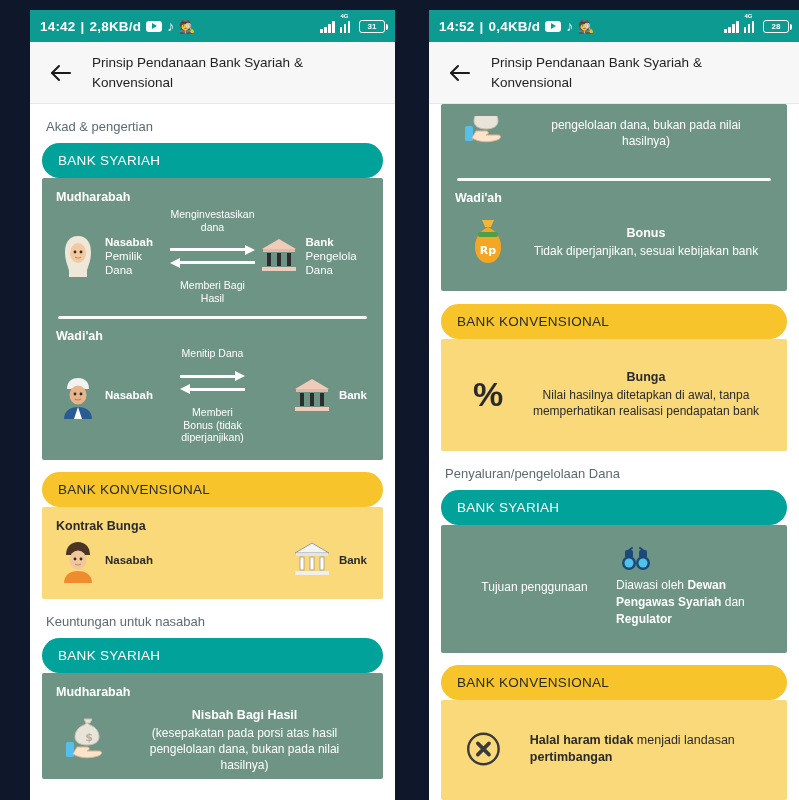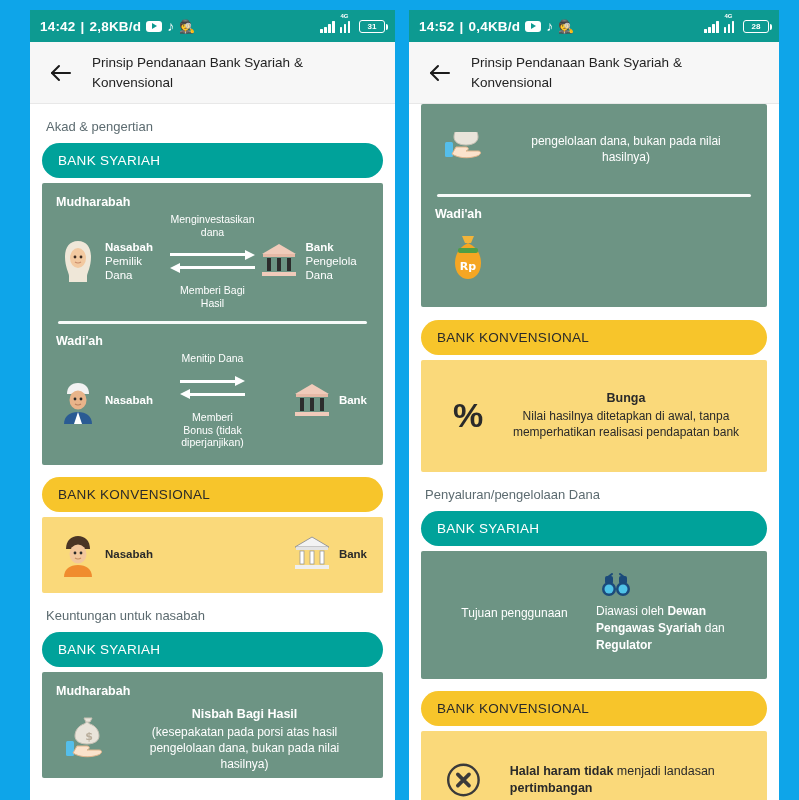--- a/index.html
+++ b/index.html
@@ -2,33 +2,33 @@
 <html><head>
 <meta charset="utf-8">
 <style>
   * { box-sizing: border-box; margin: 0; padding: 0; }
   html, body {
     width: 799px; height: 800px;
     background: #ffffff;
     font-family: "Liberation Sans", sans-serif;
     overflow: hidden;
   }
-  .stage { position: relative; width: 799px; height: 800px; background:#0ea5e9; }
+  .stage { position: relative; width: 799px; height: 800px; background:#0f172a; }
 
   
   .phone {
     position: absolute;
     top: 10px;
     width: 365px;
     height: 790px;
     background: #ffffff;
     overflow: hidden;
   }
   .phone.left  { left: 30px; }
-  .phone.right { left: 409px; width: 370px; }
+  .phone.right { left: 429px; width: 370px; }
 
   
   .statusbar {
     height: 32px;
     background: #0D9A91;
     display: flex;
     align-items: center;
     padding: 0 10px;
     color: #ffffff;
   }
@@ -79,21 +79,20 @@
   .pill {
     border-radius: 22px;
     padding: 10px 16px;
     font-size: 13.5px;
     letter-spacing:.3px;
   }
   .pill.syariah { background:#00A29A; color:#ffffff; }
   .pill.konven  { background:#F7C52B; color:#2A2A2A; }
 
   .card {
-    margin-top: 5px;
     padding: 12px 14px 14px;
     border-radius: 2px;
   }
   .card.green  { background:#6D9484; color:#ffffff; }
   .card.yellow { background:#FAD97A; color:#2A2A2A; }
 
   .akad-label { font-size:12.5px; font-weight:700; margin-bottom:2px; }
   .divider { height:3px; background:#ffffff; border-radius:2px; margin:10px 2px; opacity:.95; }
 
   
@@ -276,20 +275,21 @@
               <rect x="3" y="30" width="34" height="4" fill="#F0CBBA"></rect>
             </svg>
             <div class="flow-name">Bank</div>
           </div>
         </div>
       </div>
 
       <div class="pill konven" style="margin-top:12px">BANK KONVENSIONAL</div>
 
       <div class="card yellow">
+        <div class="akad-label">Kontrak Bunga</div>
         <div class="flow">
           <div class="flow-side">
             <svg class="person" viewBox="0 0 40 46">
               <path d="M8 18c0-8 5-13 12-13s12 5 12 13z" fill="#4A3525"></path>
               <ellipse cx="20" cy="23" rx="8.5" ry="9.5" fill="#F3C79C"></ellipse>
               <circle cx="17" cy="22" r="1.4" fill="#2A2A2A"></circle>
                 <circle cx="23" cy="22" r="1.4" fill="#2A2A2A"></circle>
               <path d="M17 27q3 2 6 0" stroke="#C48F63" stroke-width="1.2" fill="none"></path>
               <path d="M6 46c0-8 6-12 14-12s14 4 14 12z" fill="#F08C2E"></path>
             </svg>
@@ -372,41 +372,45 @@
           <path d="M10 3 L3 10 L10 17" stroke="#1b1b1b" stroke-width="2" fill="none" stroke-linecap="round" stroke-linejoin="round"></path>
           <path d="M3 10 H21" stroke="#1b1b1b" stroke-width="2" stroke-linecap="round"></path>
         </svg>
       </div>
       <div class="appbar-title">Prinsip Pendanaan Bank Syariah &amp; Konvensional</div>
     </div>
 
     <div class="content">
 
       <div class="card green" style="margin-top:0;padding-top:0">
-        <div class="benefit" style="padding-top:16px">
+        <div class="benefit" style="padding-top:0">
           <div class="bi">
             <svg width="56" height="34" viewBox="0 18 56 34">
               <path d="M26 8c-1 2-3 3-3 3 -6 2-9 7-9 12 0 5 5 8 12 8s12-3 12-8c0-5-3-10-9-12 0 0-2-1-3-3z" fill="#E9E4DA" stroke="#C9C2B5" stroke-width="1"></path>
               <rect x="5" y="28" width="8" height="15" rx="1.5" fill="#55BEEA"></rect>
               <path d="M12 40c6 4 16 5 25 2 4-1 5-5 1-5h-12c3-1 3-4 0-4H16z" fill="#FBE3CC" stroke="#E2B58C" stroke-width="1"></path>
             </svg>
           </div>
           <div class="bt">pengelolaan dana, bukan pada nilai hasilnya)</div>
         </div>
         <div class="divider"></div>
         <div class="akad-label">Wadi'ah</div>
         <div class="benefit">
           <div class="bi">
             <svg width="48" height="52" viewBox="0 0 48 52">
               <path d="M18 4h12l-3 7h-6z" fill="#F3B43A"></path>
               <path d="M24 11c-9 4-13 12-13 20 0 10 6 16 13 16s13-6 13-16c0-8-4-16-13-20z" fill="#F5A623"></path>
               <rect x="14" y="16" width="20" height="5" rx="2" fill="#4F9E45"></rect>
               <text x="24" y="38" font-size="11" font-weight="700" fill="#FFFFFF" text-anchor="middle" font-family="DejaVu Sans, sans-serif">Rp</text>
             </svg>
           </div>
+          <div class="bt">
+            <b>Bonus</b>
+            <span>Tidak diperjanjikan, sesuai kebijakan bank</span>
+          </div>
         </div>
       </div>
 
       <div class="pill konven" style="margin-top:13px">BANK KONVENSIONAL</div>
 
       <div class="card yellow">
         <div class="benefit" style="padding:14px 2px">
           <div class="bi">
               <span class="percent-ico">%</span>
             </div>

